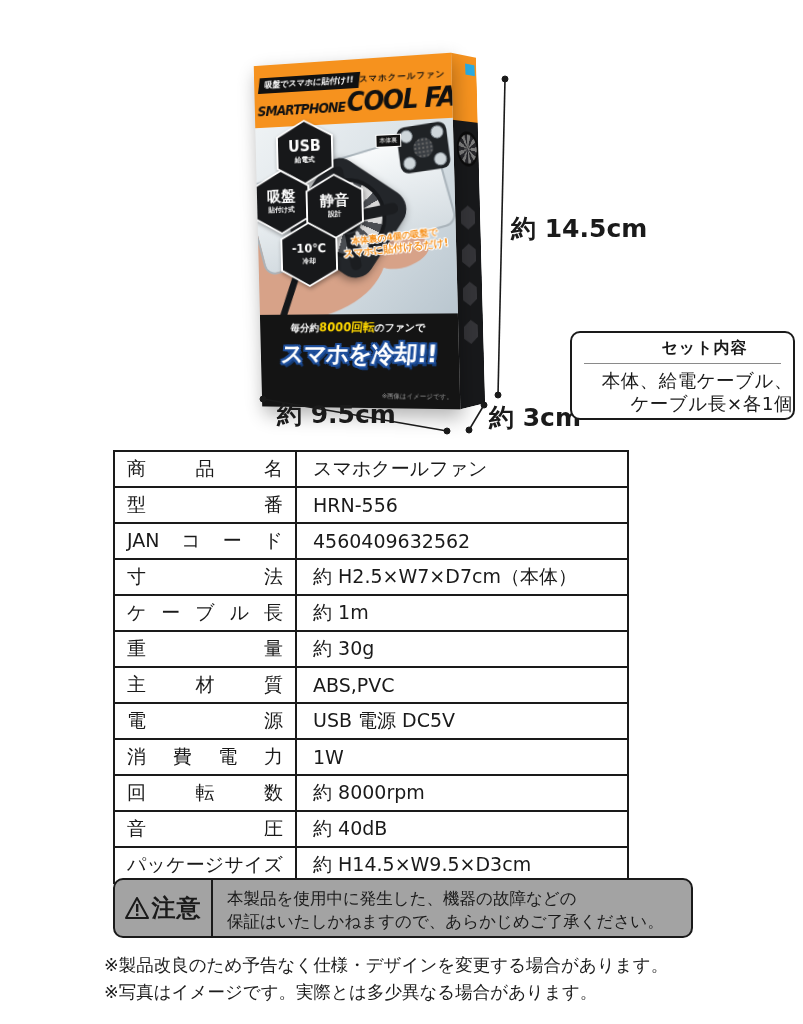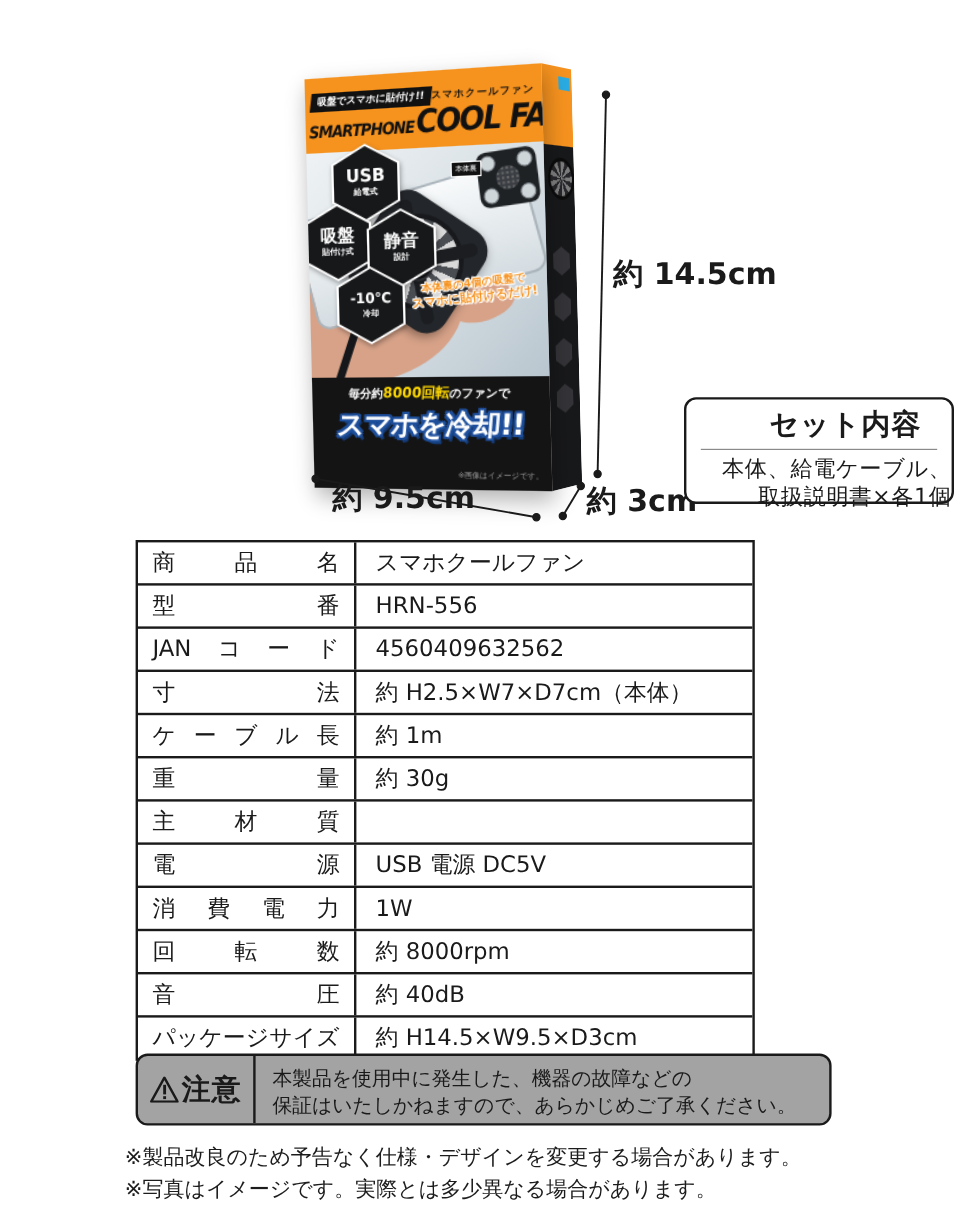--- a/index.html
+++ b/index.html
@@ -81,21 +81,21 @@
   .side-hex.s1{top:150px;} .side-hex.s2{top:188px;} .side-hex.s3{top:226px;} .side-hex.s4{top:264px;}
 
   
   .dim-svg{position:absolute;left:0;top:0;width:803px;height:1024px;pointer-events:none;}
   .dim-label{position:absolute;font-size:25px;font-weight:600;color:#1a1a1a;white-space:nowrap;}
   .dim-h{left:511px;top:212px;} .dim-w{left:277px;top:398px;text-align:center;} .dim-d{left:489px;top:401px;}
 
   
   .set-box{position:absolute;left:570px;top:331px;width:225px;height:89px;border:2px solid #1a1a1a;
            border-radius:10px;box-sizing:border-box;background:#fff;}
-  .set-title{text-align:center;font-size:24px;font-weight:700;margin-top:5px;letter-spacing:1px;padding-left:44px;}
+  .set-title{text-align:center;font-size:16px;font-weight:700;margin-top:5px;letter-spacing:1px;padding-left:44px;}
   .set-divider{border:none;border-top:1.5px solid #8a8a8a;margin:4px 12px 5px;}
   .set-line{text-align:right;font-size:18.5px;line-height:1.25;letter-spacing:.5px;}
 
   
   .spec-table{position:absolute;left:113px;top:450px;width:516px;border:2px solid #1a1a1a;
               box-sizing:border-box;background:#fff;}
   .spec-row{display:flex;height:34px;border-top:2px solid #1a1a1a;}
   .spec-row:first-child{border-top:none;}
   .spec-label{width:182px;box-sizing:border-box;border-right:2px solid #1a1a1a;
               display:flex;align-items:center;padding:0 12px;}
@@ -220,21 +220,21 @@
     </g>
   </svg>
   <div class="dim-label dim-h">約 14.5cm</div>
   <div class="dim-label dim-w">約 9.5cm</div>
   <div class="dim-label dim-d">約 3cm</div>
 
   <div class="set-box">
     <div class="set-title">セット内容</div>
     <hr class="set-divider">
     <div class="set-line">本体、給電ケーブル、</div>
-    <div class="set-line">取扱説明書×各1個</div>
+    <div class="set-line">ケーブル長×各1個</div>
   </div>
 
   <div class="spec-table">
     <div class="spec-row">
       <div class="spec-label">
           <span>商品名</span>
         </div>
       <div class="spec-value">スマホクールファン</div>
     </div>
     <div class="spec-row">
@@ -264,20 +264,21 @@
     <div class="spec-row">
       <div class="spec-label">
           <span>重量</span>
         </div>
       <div class="spec-value">約 30g</div>
     </div>
     <div class="spec-row">
       <div class="spec-label">
           <span>主材質</span>
         </div>
+      <div class="spec-value">ABS,PVC</div>
     </div>
     <div class="spec-row">
       <div class="spec-label">
           <span>電源</span>
         </div>
       <div class="spec-value">USB 電源 DC5V</div>
     </div>
     <div class="spec-row">
       <div class="spec-label">
           <span>消費電力</span>

